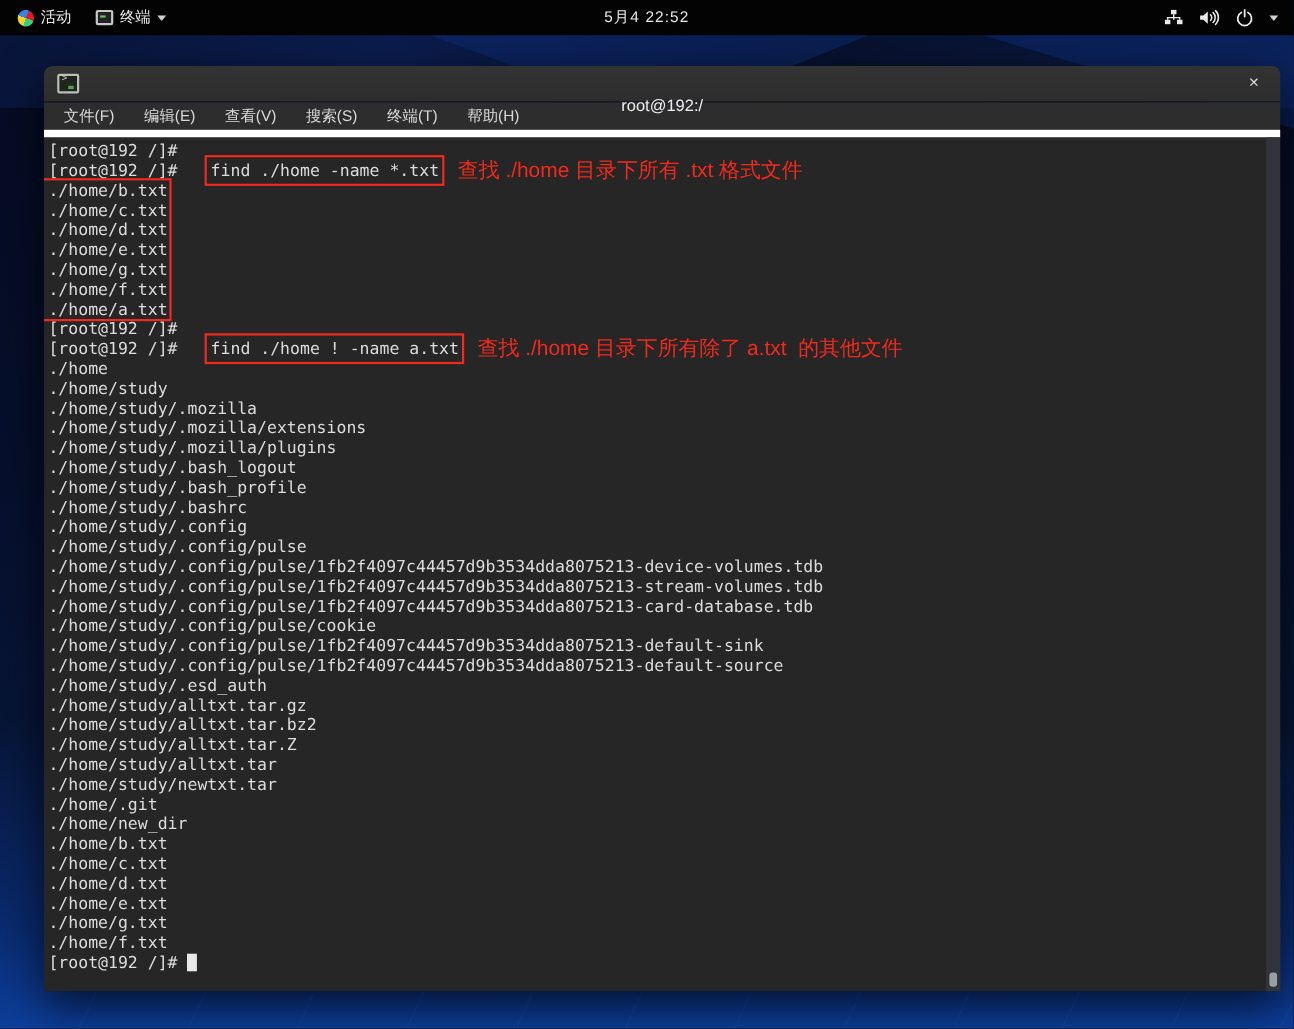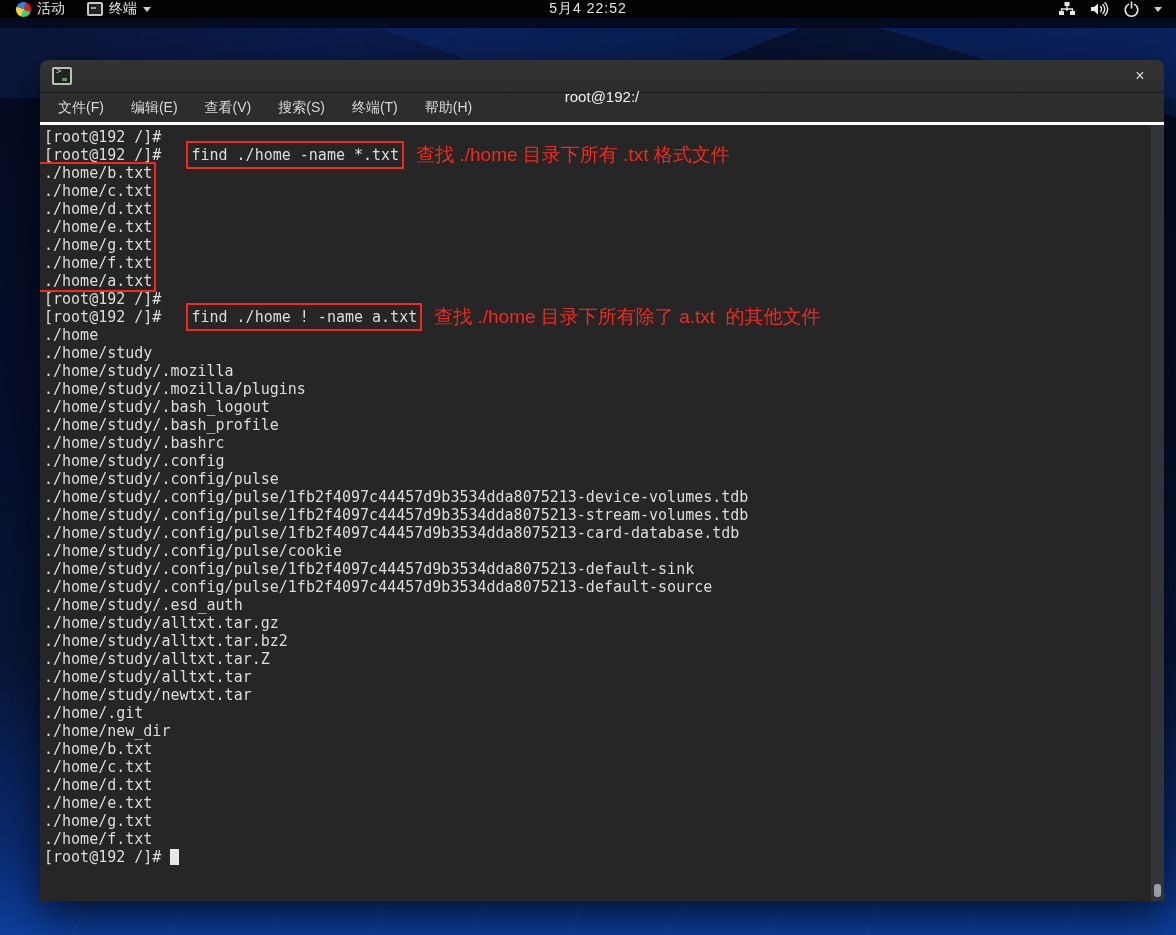--- a/index.html
+++ b/index.html
@@ -13,21 +13,21 @@
   .wp1 { left:0; top:28px; width:1176px; height:70px;
          background:linear-gradient(100deg,#0a1840 0%,#0c2058 30%,#081230 60%,#0b1d4a 100%); opacity:.8; }
   .wp2 { left:380px; top:28px; width:420px; height:80px; background:#0d2a70; opacity:.55;
          clip-path:polygon(0 0,100% 0,52% 100%); }
   .wp3 { left:880px; top:28px; width:300px; height:90px; background:#0e2f7e; opacity:.45;
          clip-path:polygon(0 0,100% 0,100% 100%); }
   .wp4 { left:0; bottom:0; width:1176px; height:60px; opacity:.5;
          background:repeating-linear-gradient(115deg, rgba(40,110,220,.25) 0 1px, transparent 1px 90px); }
 
   
-  .topbar { position:absolute; left:0; top:0; width:1176px; height:18px; background:#030303;
+  .topbar { position:absolute; left:0; top:0; width:1176px; height:32px; background:#030303;
             display:flex; align-items:center; color:#e8e8e8; font-size:14px; z-index:50; }
   .tb-left { display:flex; align-items:center; gap:6px; padding-left:8px; }
   .tb-item { display:flex; align-items:center; gap:6px; padding:0 8px; height:30px; cursor:pointer; }
   .pinwheel { width:15px; height:15px; border-radius:50%; transform:rotate(20deg);
     background:conic-gradient(#e01b24 0 90deg,#33d17a 90deg 180deg,#f6d32d 180deg 270deg,#3584e4 270deg 360deg); }
   .mini-term { width:16px; height:14px; background:#222; border:2px solid #c8c8c8; border-radius:2px;
                position:relative; }
   .mini-term::after { content:""; position:absolute; left:2px; top:3px; width:5px; height:2px; background:#6fbf6f; }
   .caret { width:0; height:0; border-left:4px solid transparent; border-right:4px solid transparent;
            border-top:5px solid #d0d0d0; display:inline-block; }
@@ -43,21 +43,21 @@
               border-bottom:1px solid #1c1c1c; display:flex; align-items:center;
               position:relative; color:#eeeeee; flex:0 0 auto; }
   .title-icon { width:20px; height:18px; background:#1f241f; border:2px solid #b9beb9; border-radius:2px;
                 margin-left:12px; position:relative; }
   .title-icon::before { content:">"; position:absolute; left:2px; top:-3px; color:#d8d8d8; font-size:9px; }
   .title-icon::after { content:""; position:absolute; left:8px; top:9px; width:5px; height:3px; background:#4f9e4f; }
   .title-text { position:absolute; left:50%; transform:translateX(-50%); font-size:15px;margin-top:40px; }
   .close-btn { margin-left:auto; margin-right:14px; font-size:16px; color:#dddddd; cursor:pointer;
                width:20px; text-align:center; }
   .menubar { height:32px; background:#2d2d2d; display:flex; align-items:center; gap:9px;
-             padding-left:9px; flex:0 0 auto; border-bottom:3px solid #ffffff; }
+             padding-left:9px; flex:0 0 auto; border-bottom:7px solid #ffffff; }
   .menu-item { color:#d8d8d8; font-size:14px; padding:4px 9px; cursor:pointer; border-radius:3px; }
 
   
   .term { flex:1 1 auto; background:#262626; position:relative;
           font-family:"DejaVu Sans Mono","Liberation Mono",monospace; font-size:15px;
           line-height:18px; color:#dcdcdc; padding:3px 18px 0 4px; }
   .trow { white-space:pre; height:18px; }
   .boxed { outline:2px solid var(--red); outline-offset:3px; margin-left:21px;text-align:right; }
   .annotation { color:var(--red); font-family:"Liberation Sans",sans-serif; font-size:19px;
                 margin-left:17px; line-height:18px; vertical-align:-1px;text-align:right; }
@@ -136,20 +136,21 @@
         <div class="trow">./home/e.txt</div>
         <div class="trow">./home/g.txt</div>
         <div class="trow">./home/f.txt</div>
         <div class="trow">./home/a.txt</div>
       </div>
       <div class="trow"><span>[root@192 /]# </span></div>
       <div class="trow"><span>[root@192 /]# </span><span class="boxed">find ./home ! -name a.txt</span><span class="annotation">查找 ./home 目录下所有除了 a.txt  的其他文件</span></div>
       <div class="trow">./home</div>
       <div class="trow">./home/study</div>
       <div class="trow">./home/study/.mozilla</div>
+      <div class="trow">./home/study/.mozilla/extensions</div>
       <div class="trow">./home/study/.mozilla/plugins</div>
       <div class="trow">./home/study/.bash_logout</div>
       <div class="trow">./home/study/.bash_profile</div>
       <div class="trow">./home/study/.bashrc</div>
       <div class="trow">./home/study/.config</div>
       <div class="trow">./home/study/.config/pulse</div>
       <div class="trow">./home/study/.config/pulse/1fb2f4097c44457d9b3534dda8075213-device-volumes.tdb</div>
       <div class="trow">./home/study/.config/pulse/1fb2f4097c44457d9b3534dda8075213-stream-volumes.tdb</div>
       <div class="trow">./home/study/.config/pulse/1fb2f4097c44457d9b3534dda8075213-card-database.tdb</div>
       <div class="trow">./home/study/.config/pulse/cookie</div>

